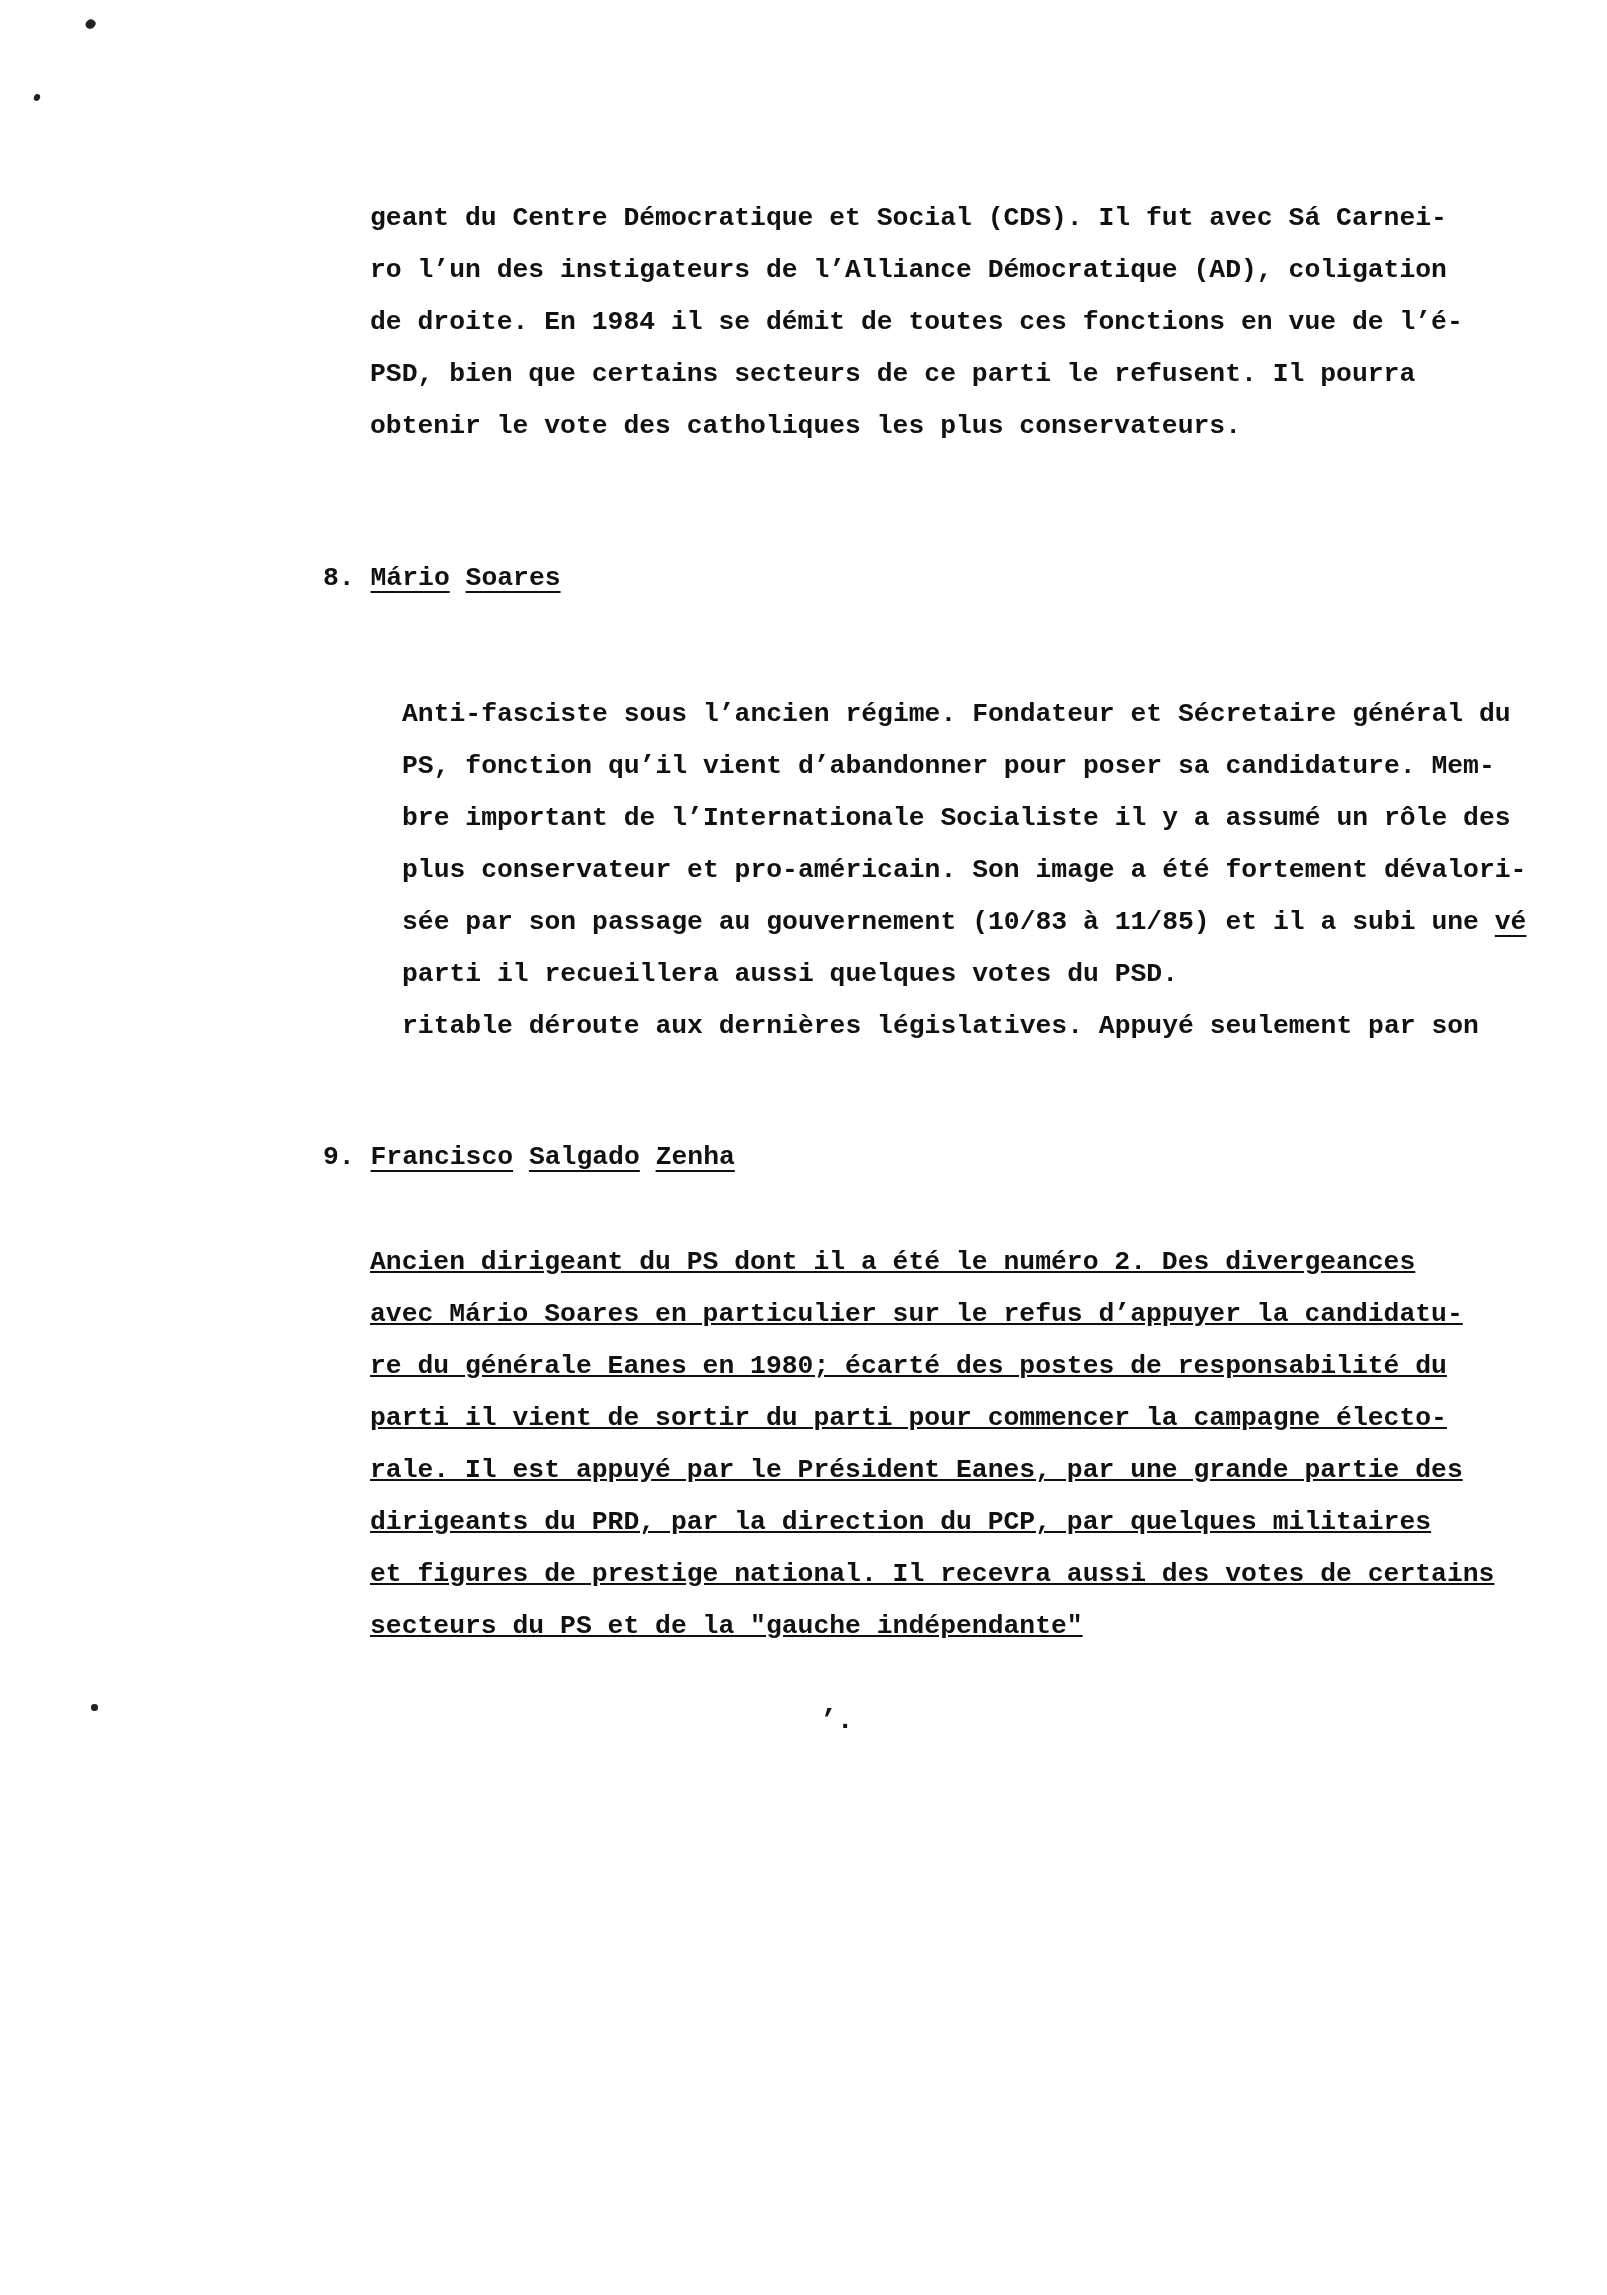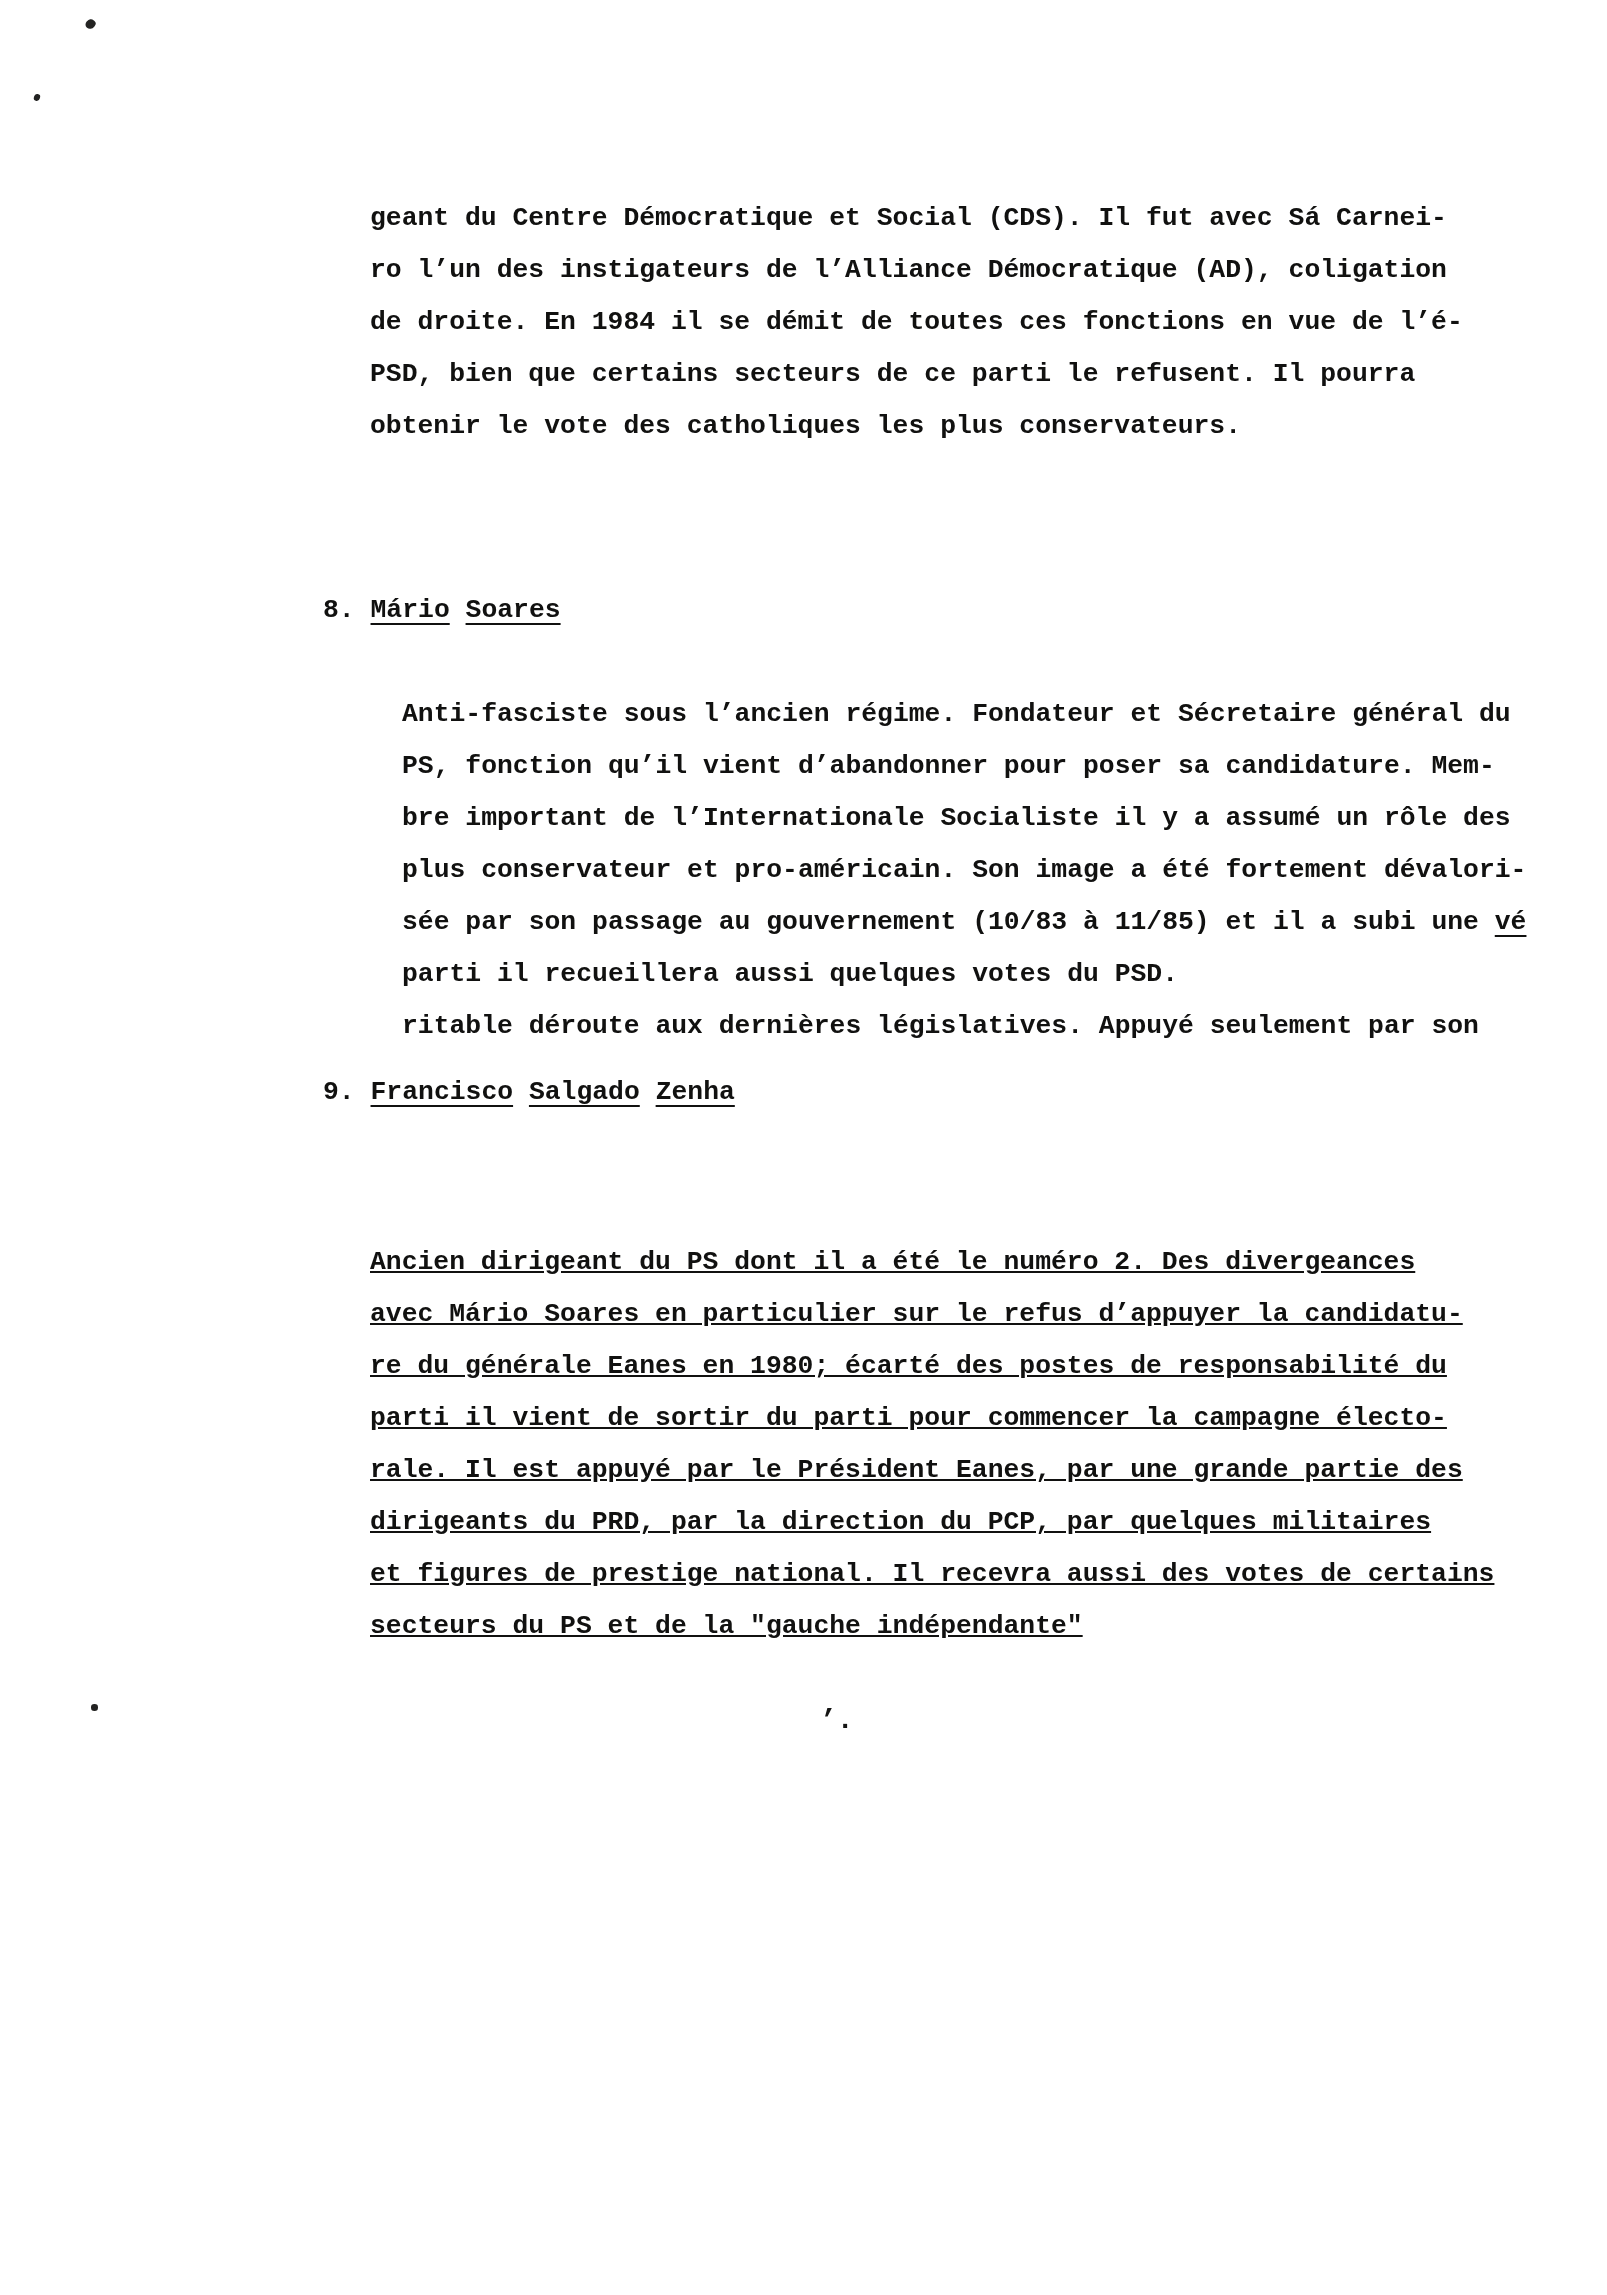--- a/index.html
+++ b/index.html
@@ -33,23 +33,23 @@
     white-space: pre;
     font-size: 26.4px;
     line-height: 52px;
   }
   .u {
     text-decoration: underline;
     text-decoration-thickness: 2px;
     text-underline-offset: 6px;
   }
   #para-continuation { top: 192px; }
-  #heading-8        { top: 584px; text-align: center; }
+  #heading-8        { top: 552px; text-align: center; }
   #para-mario       { top: 688px; margin-left: 32px; }
-  #heading-9        { top: 1066px; }
+  #heading-9        { top: 1131px; }
   #para-zenha       { top: 1236px; text-decoration: underline; }
   .stray-mark {
     position: absolute;
     left: 820px;
     top: 1707px;
     font-size: 28px;
     line-height: 28px;
     color: #141413;
   }
   .speck {

